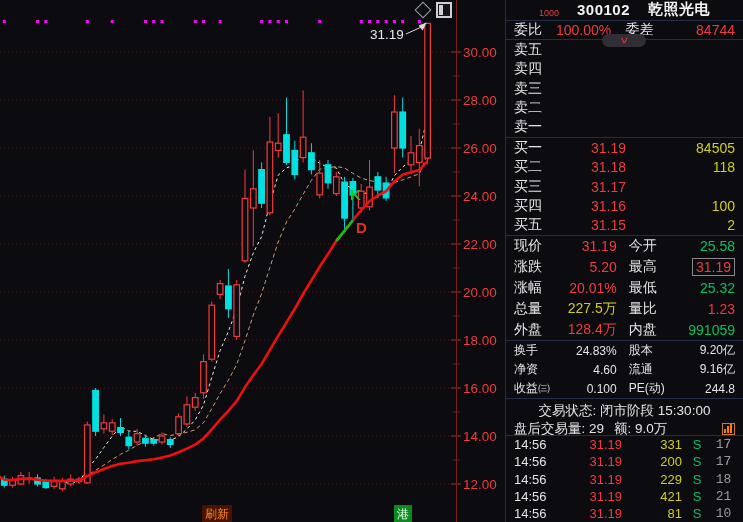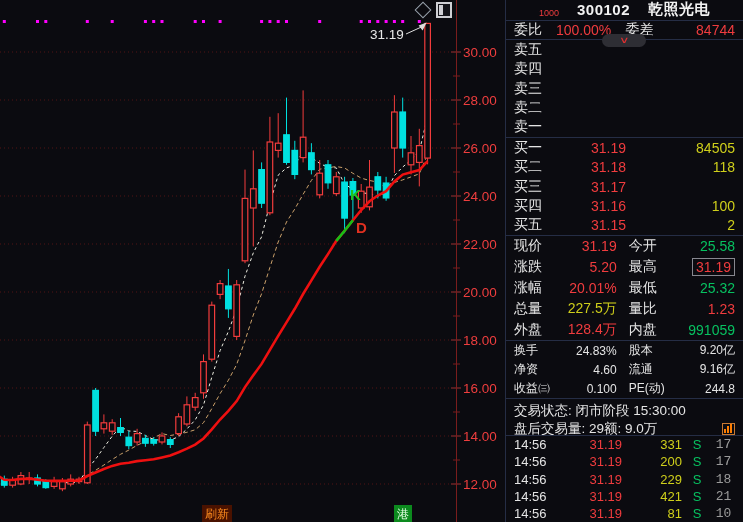--- a/index.html
+++ b/index.html
@@ -38,22 +38,22 @@
   .row .l1{width:52px;color:var(--white);}
   .row .v1{flex:1.05;text-align:right;}
   .row .l2{width:58px;margin-left:12px;color:var(--white);}
   .row .v2{flex:1;text-align:right;}
   .c-red{color:var(--panel-red);}
   .c-green{color:var(--green);}
   .c-yellow{color:var(--yellow);}
   .c-white{color:var(--white);}
   .boxed{border:1px solid #87878f;padding:0 3px;}
   .status{padding:2px 8px 0;font-size:13.5px;height:37px;}
-  .status .s1{height:19px;line-height:19px;color:var(--white);white-space:nowrap;}
-  .status .s2{height:18px;line-height:18px;color:var(--white);display:flex;align-items:center;text-align:center;}
+  .status .s1{height:19px;line-height:19px;color:var(--white);white-space:nowrap;text-align:center;}
+  .status .s2{height:18px;line-height:18px;color:var(--white);display:flex;align-items:center;gap:10px;text-align:center;}
   .vol-icon{margin-left:auto;width:13px;height:12px;border:1px solid #c87830;display:flex;align-items:flex-end;gap:1px;padding:1px;box-sizing:border-box;}
   .vol-icon i{display:block;width:2px;background:#ff7e00;}
   .trades{display:flex;flex-direction:column;}
   .trade-row{height:17.2px;display:flex;align-items:center;padding:0 8px;font-size:13px;flex:0 0 auto;}
   .trade-row .t{width:44px;color:var(--white);}
   .trade-row .p{width:64px;text-align:right;color:var(--panel-red);}
   .trade-row .v{width:60px;text-align:right;color:var(--yellow);}
   .trade-row .s{width:30px;text-align:center;color:var(--green);}
   .trade-row .n{flex:1;text-align:center;color:var(--gray);font-family:Liberation Mono, monospace;}
 </style>

